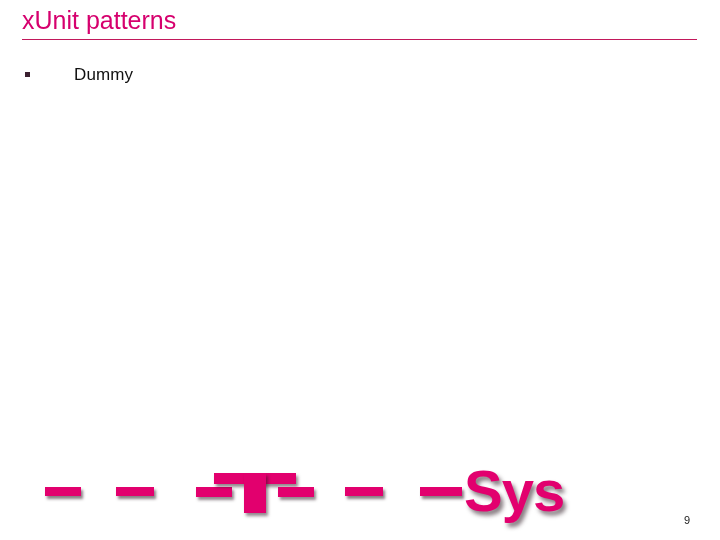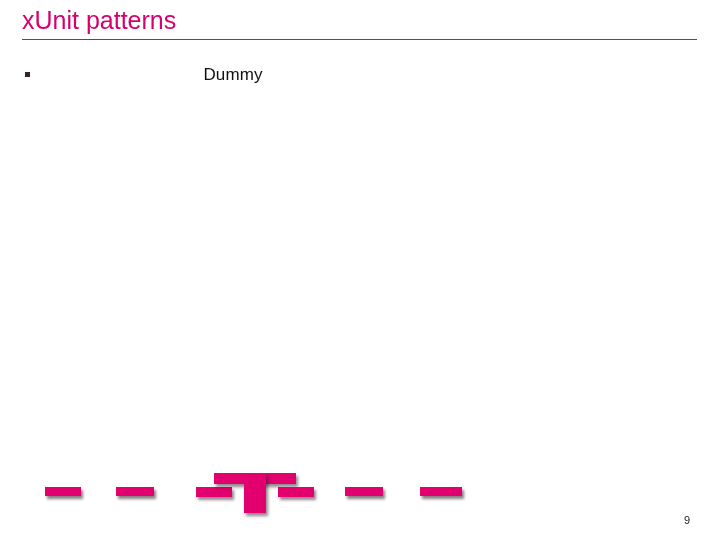--- a/index.html
+++ b/index.html
@@ -16,21 +16,20 @@
     position: relative;
   }
 
   .slide {
     position: absolute;
     left: 0; top: 0;
     width: 720px;
     height: 540px;
     background: #ffffff;
     overflow: hidden;
-    text-align: center;
   }
 
   
   .title-block {
     position: absolute;
     left: 22px;
     top: 6px;
     width: 676px;
     height: 34px;
   }
@@ -83,20 +82,21 @@
     height: 5px;
     background: #3b2030;
     display: block;
   }
   .bullet-label {
     font-family: "Liberation Sans", sans-serif;
     font-size: 17px;
     font-weight: 400;
     color: #111111;
     letter-spacing: 0.1px;
+    margin-left: 32px;
   }
 
   
   .logo-strip {
     position: absolute;
     left: 0;
     top: 468px;
     width: 760px;
     height: 60px;
   }
@@ -204,16 +204,17 @@
   <div class="logo-t">
     <span class="t-wing-left"></span>
     <span class="t-bar"></span>
     <span class="t-stem"></span>
     <span class="t-wing-right"></span>
   </div>
 
   <span class="logo-dash dash-3"></span>
   <span class="logo-dash dash-4"></span>
 
+  <div class="logo-wordmark">Sys</div>
 
   <div class="page-number">9</div>
 
 </div>
 
 </body></html>

